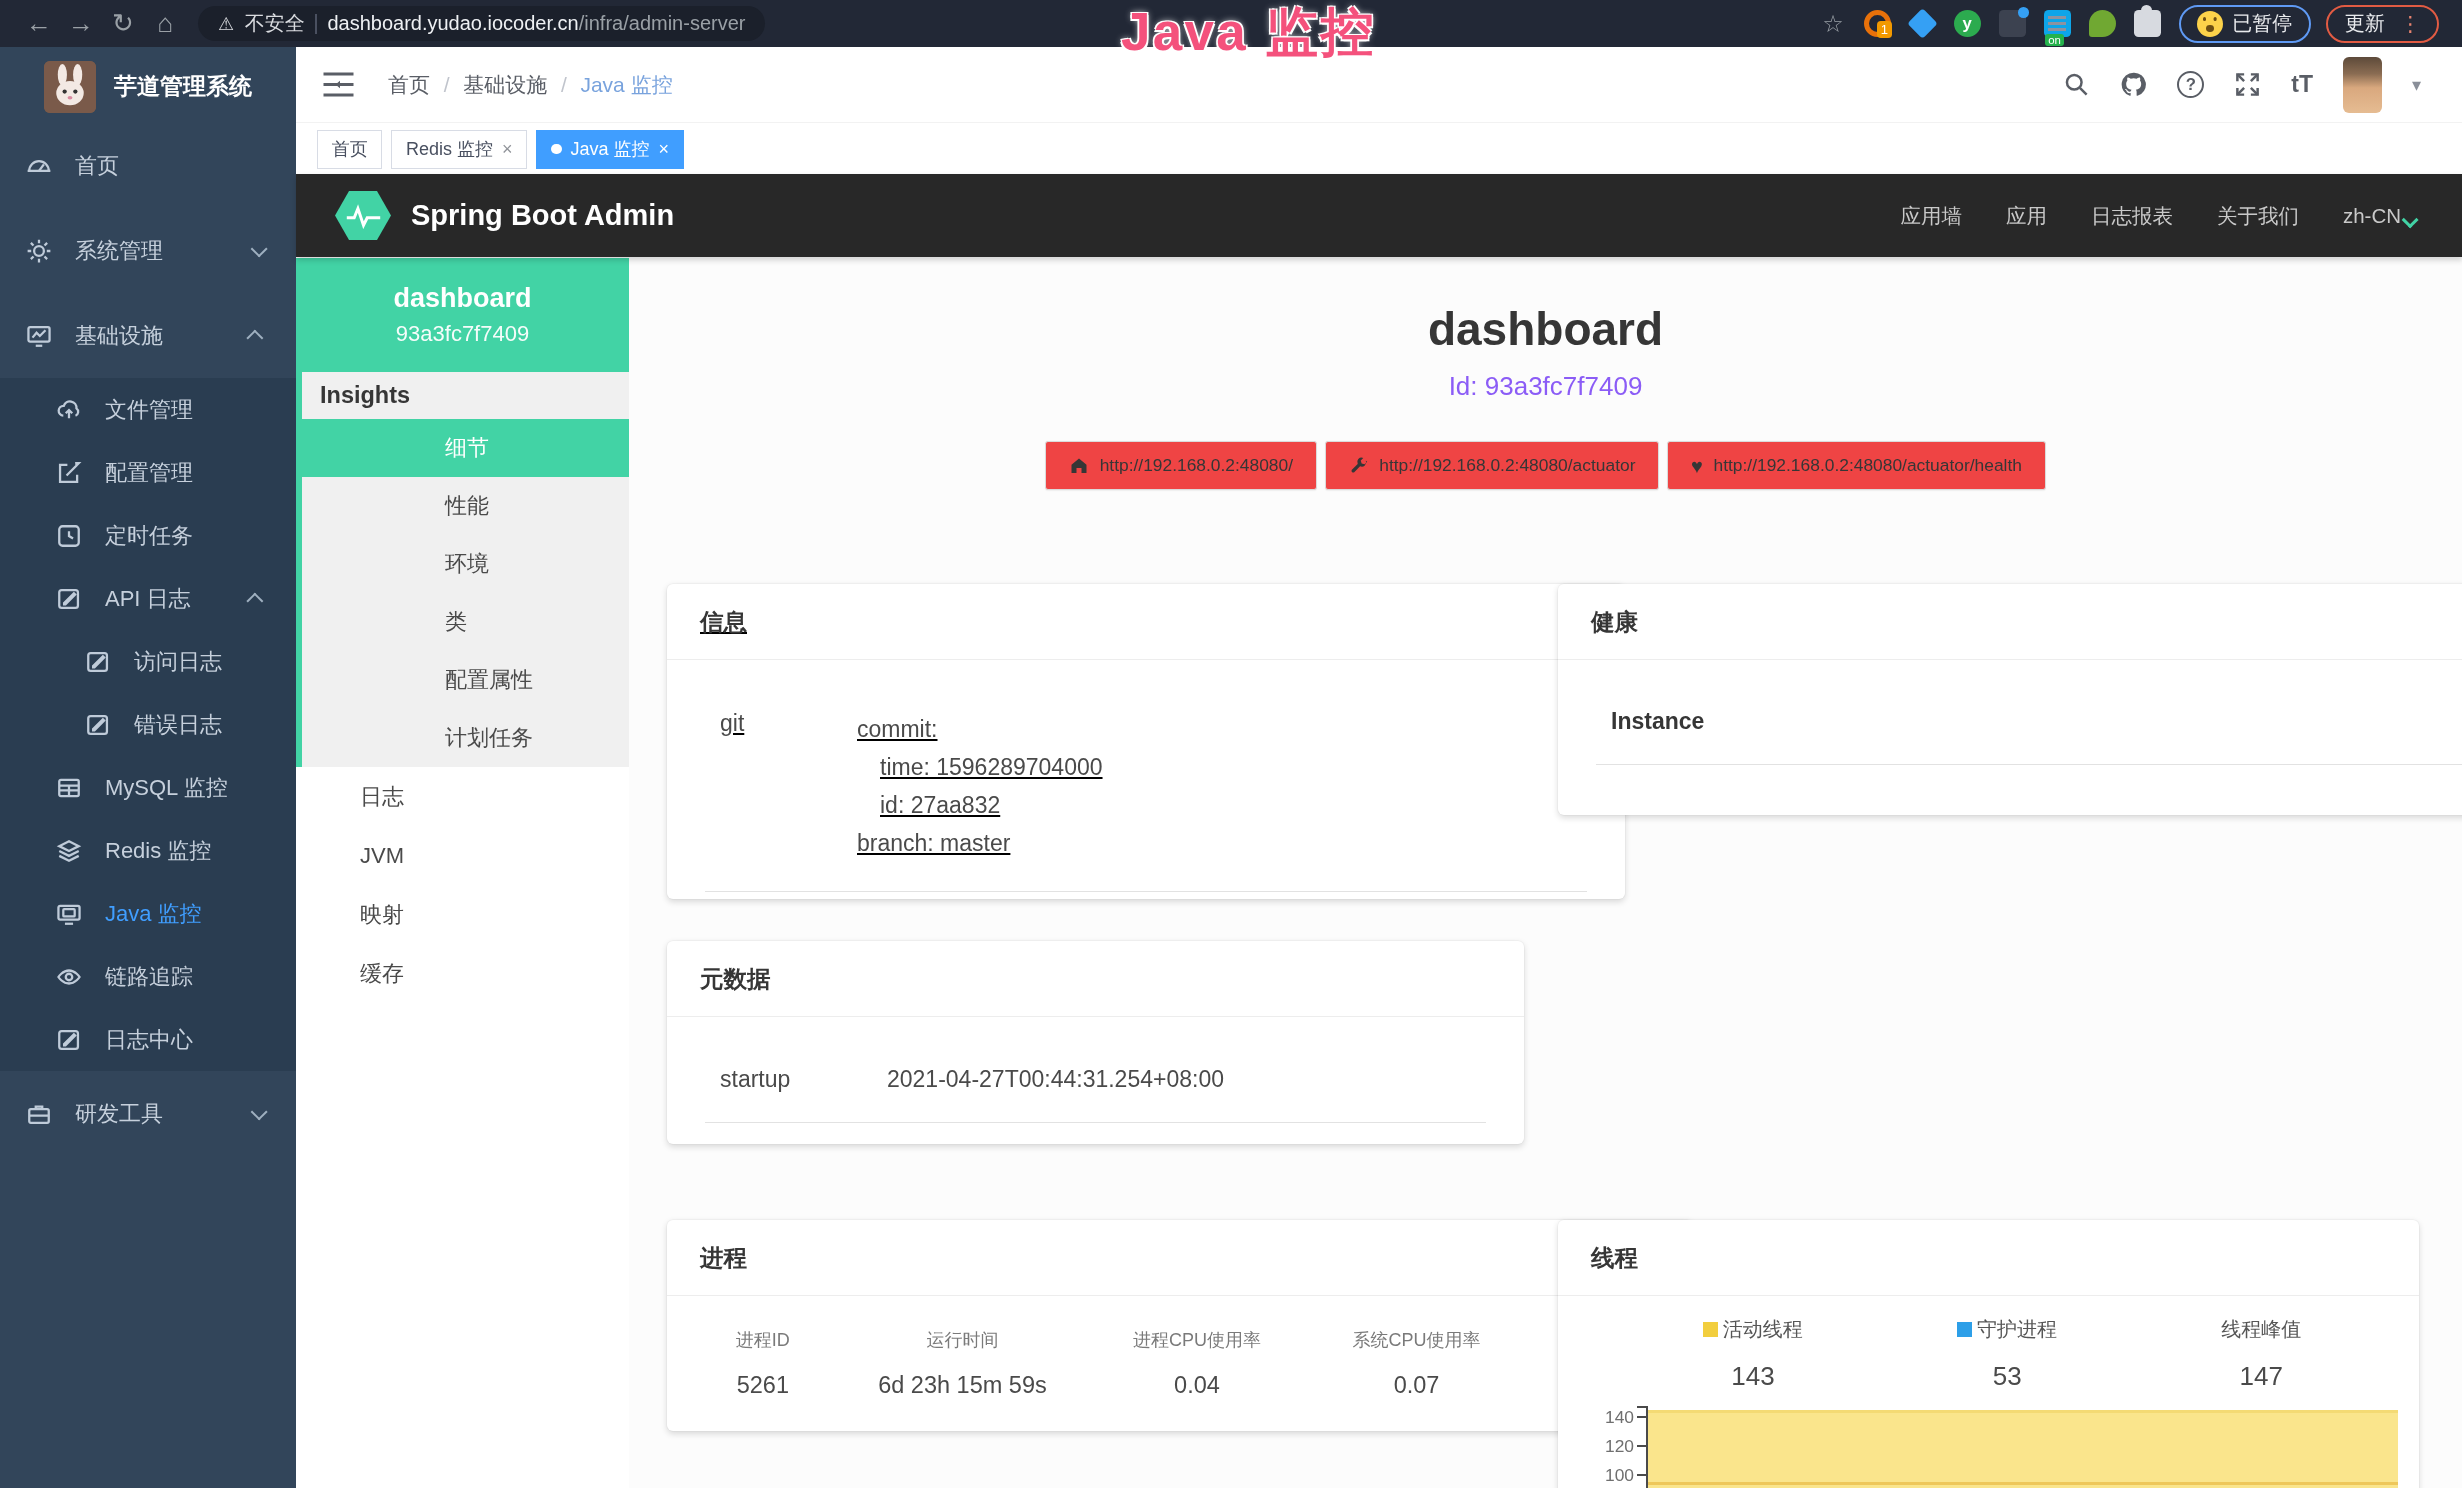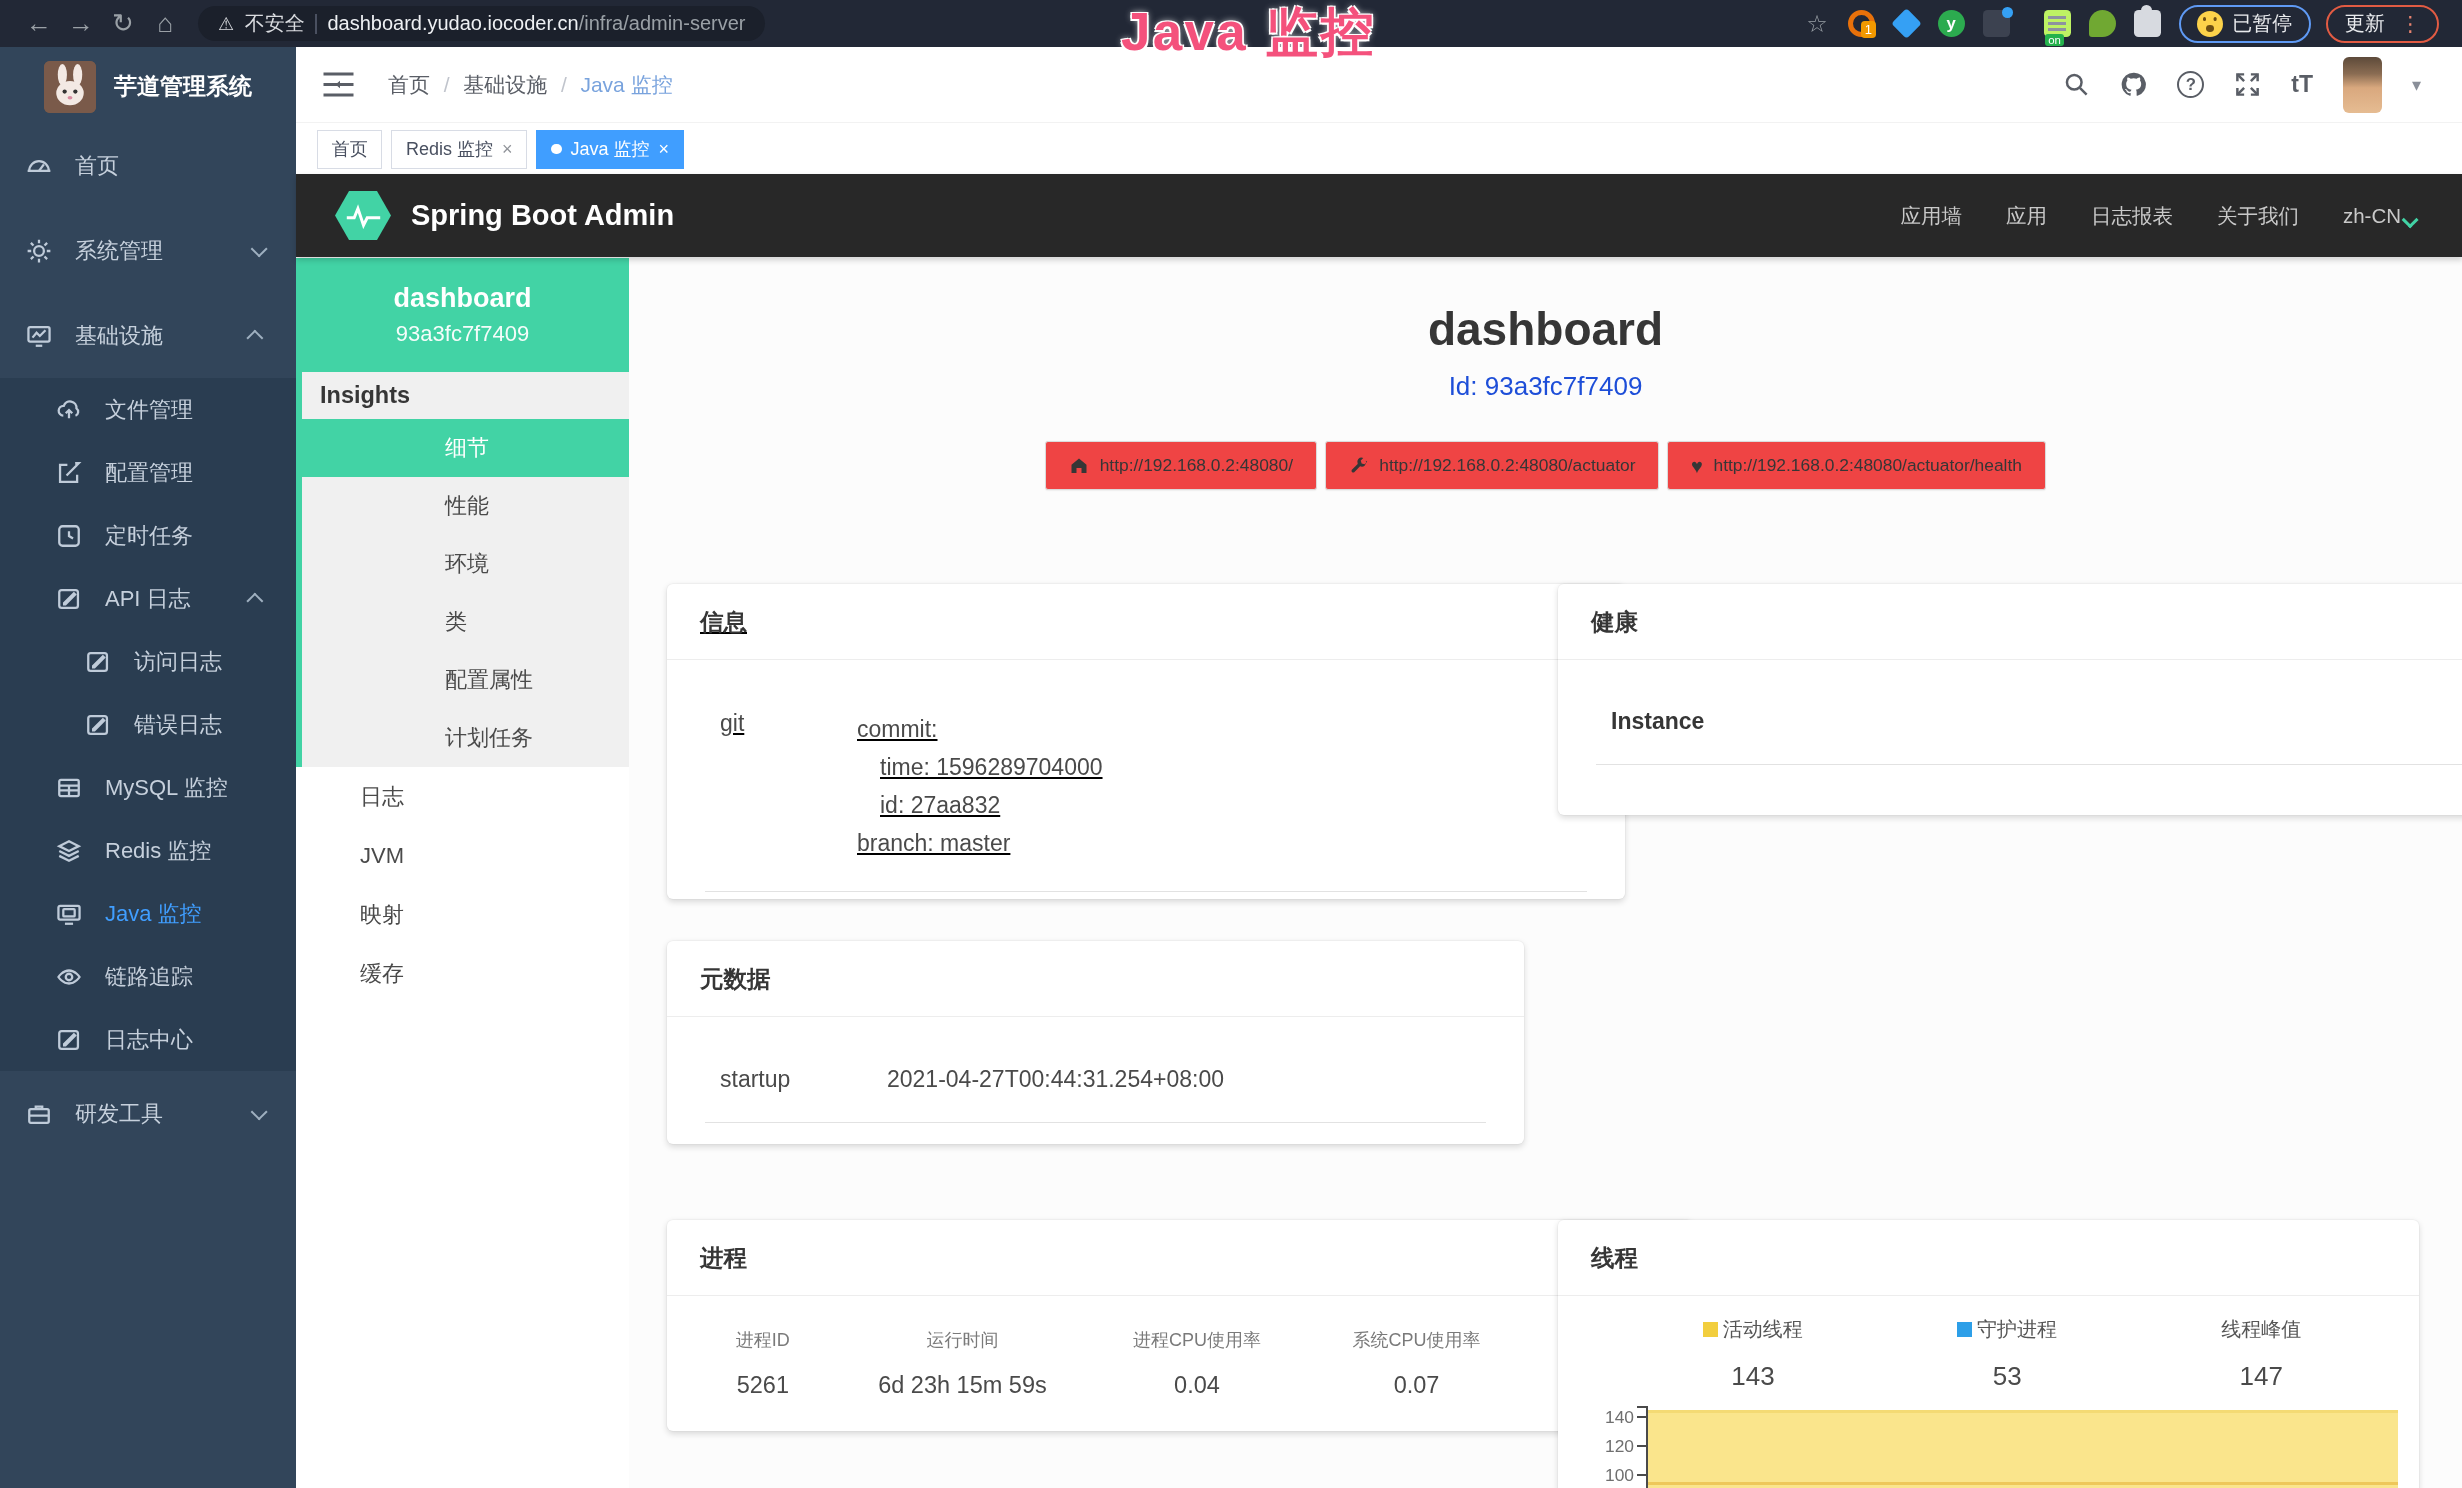--- a/index.html
+++ b/index.html
@@ -16,21 +16,21 @@
   .url-path { color:#9aa0a6; }
   .bar-spacer { flex:1; }
   .star { color:#9aa0a6; font-size:24px; margin-right:20px; }
   .ext { position:relative; width:27px; height:27px; margin-right:18px; flex:0 0 auto; }
   .ext-ring { border:5.3px solid #e8710a; border-radius:50%; }
   .ext-badge { position:absolute; right:-6px; bottom:-6px; background:#f29900; color:#fff; font-size:13px; border-radius:3.8px; padding:0.8px 3.8px; }
   .ext-gem { background:#35a0f4; border-radius:4.6px; transform:rotate(45deg) scale(.8); }
   .ext-green { background:#2cab4f; border-radius:50%; color:#fff; font-size:16.7px; font-weight:bold; display:flex; align-items:center; justify-content:center; }
   .ext-grid { background:#3c4250; border-radius:4.6px; }
   .ext-grid::after { content:""; position:absolute; right:-3px; top:-3px; width:10.6px; height:10.6px; background:#35a0f4; border-radius:50%; }
-  .ext-list { background:#bef264; border-radius:4.6px;margin-left:16px; }
+  .ext-list { background:#0ea5e9; border-radius:4.6px; }
   .ext-list::before { content:""; position:absolute; left:4.6px; top:6px; width:18px; height:3px; background:#8d93a0; box-shadow:0 6px 0 #8d93a0, 0 12px 0 #8d93a0; }
   .on-badge { position:absolute; left:1.5px; bottom:-9px; background:#24b24c; color:#fff; font-size:11.4px; border-radius:3px; padding:0 3px; }
   .ext-leaf { background:#70a832; border-radius:50% 50% 50% 3px; }
   .ext-puzzle { background:#d7dae0; border-radius:4.6px; }
   .ext-puzzle::before { content:""; position:absolute; left:7.6px; top:-4.6px; width:10.6px; height:10.6px; background:#d7dae0; border-radius:50%; }
   .pill-btn { display:flex; align-items:center; gap:9px; height:38px; border-radius:19px; padding:0 16.7px; margin-right:15px; font-size:20px; color:#e8eaed; flex:0 0 auto; }
   .paused { border:2.3px solid #5f9af5; }
   .face { width:26px; height:26px; background:#fcd24a; border-radius:50%; position:relative; }
   .face::before { content:""; position:absolute; left:5.3px; top:6.8px; width:3.8px; height:3.8px; border-radius:50%; background:#6b4d12; box-shadow:10.6px 0 0 #6b4d12; }
   .face::after { content:""; position:absolute; left:9px; top:14.4px; width:7.6px; height:6.8px; border-radius:50%; background:#6b4d12; }
@@ -93,21 +93,21 @@
   .instance-id { font-size:22px; opacity:.95; }
   .insights-group { background:#f0f0f0; border-left:6px solid #42d3a5; }
   .group-title { height:47px; display:flex; align-items:center; padding-left:18px; font-size:23.5px; font-weight:bold; color:#363636; }
   .sub-item { height:58px; display:flex; align-items:center; padding-left:143px; font-size:22px; color:#4a4a4a; cursor:pointer; }
   .sub-item.active { background:#42d3a5; color:#fff; margin-left:-6px; padding-left:149px; }
   .side-item { height:59px; display:flex; align-items:center; padding-left:64px; font-size:22px; color:#4a4a4a; cursor:pointer; background:#fff; }
 
   
   .sba-main { position:absolute; left:629px; top:258px; width:1833px; height:1231px; background:#fcfcfc; }
   .app-title { text-align:center; margin-top:44px; font-size:46px; font-weight:bold; color:#363636; }
-  .app-id { text-align:center; margin-top:15px; font-size:26px; color:#1d4ed8; }
+  .app-id { text-align:center; margin-top:15px; font-size:26px; color:#8b5cf6; }
   .links { display:flex; justify-content:center; gap:7.6px; margin-top:39px; }
   .link-btn { height:49px; border:0.8px solid #dbdbdb; background:#ef4444; border-radius:3px; display:flex; align-items:center; gap:10.6px; padding:0 23px; font-size:17.4px; color:#363636; cursor:pointer; box-shadow:0 0.8px 1.5px rgba(10,10,10,.06); }
   .link-btn .lico { width:20px; height:20px; color:#363636; }
   .heart-glyph { font-size:20px; line-height:1; }
 
   .card { position:absolute; background:#fff; border-radius:6px; box-shadow:0 2.3px 6px rgba(10,10,10,.14), 0 0 0 0.8px rgba(10,10,10,.03); }
   .card-head { height:76px; display:flex; align-items:center; padding:0 33px; font-size:23.5px; font-weight:bold; color:#363636; border-bottom:1.5px solid #ededed; }
   .card-head .spacer { flex:1; }
   .hist { font-size:30px; color:#363636; font-weight:normal; }
 

